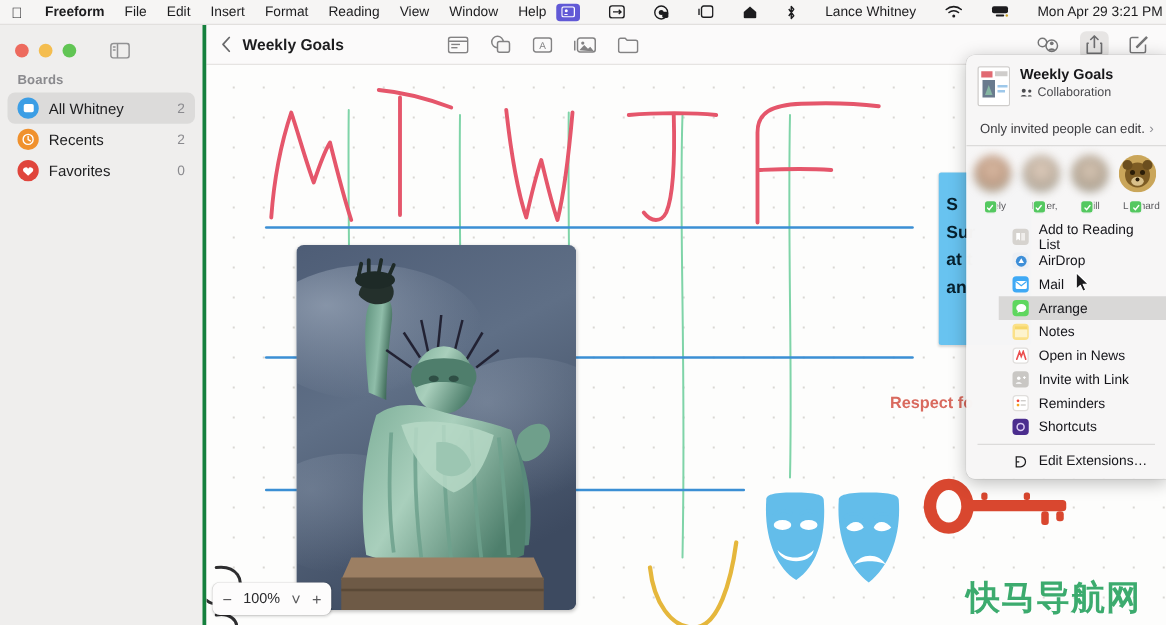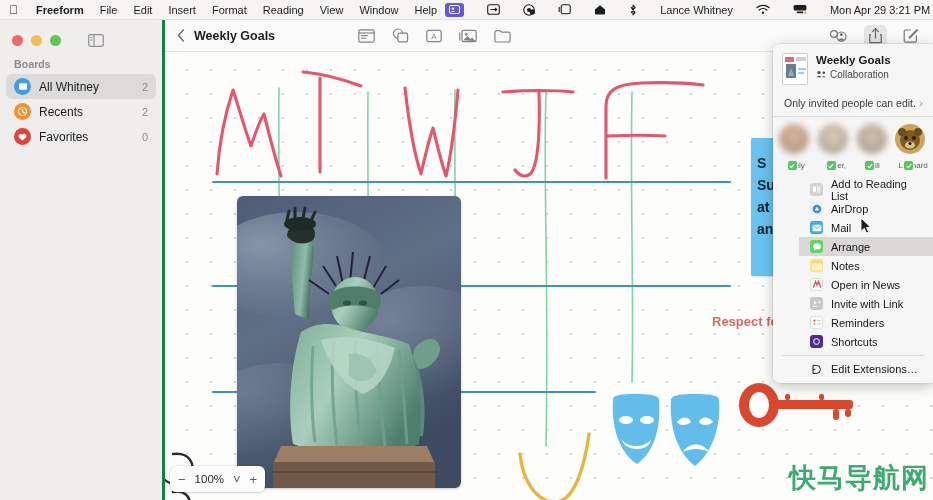--- a/index.html
+++ b/index.html
@@ -121,21 +121,21 @@
     height: 26px; display: flex; align-items: center;
     background: #fdfcfc; border-radius: 6px;
     box-shadow: 0 0 0 .5px rgba(0,0,0,.10), 0 1px 2px rgba(0,0,0,.12);
     padding: 0 8px; gap: 9px; font-size: 11.5px; color: #2a2a2c;
     z-index: 20;
   }
   .zoomctl .zb { font-size: 13px; color: #5a5a5c; line-height: 1; }
 
   
   .watermark {
-    position: absolute; right: 4px; bottom: 4px;
+    position: absolute; right: 20px; bottom: 4px;
     font-family: "DejaVu Sans", sans-serif;
     font-size: 27px; font-weight: bold;
     color: #3cab6e; letter-spacing: 1px;
     text-shadow: 1px 1px 0 rgba(255,255,255,.7);
     z-index: 21;
   }
 
   
   .popover {
     position: absolute; left: 773px; top: 44px; width: 160px;

